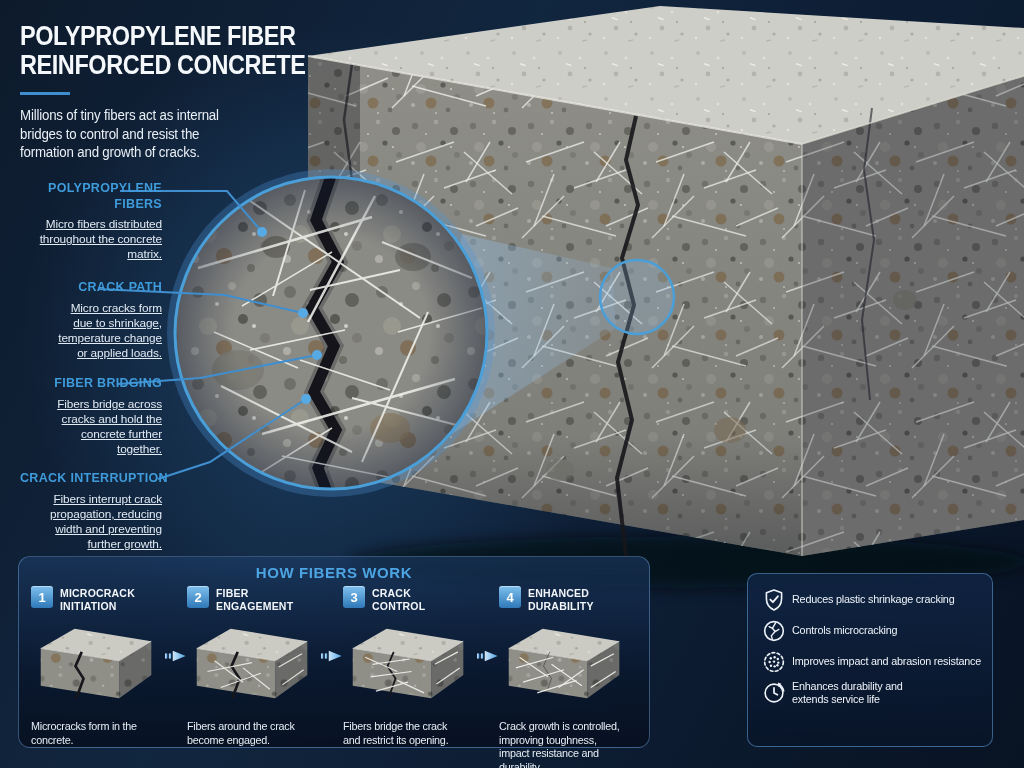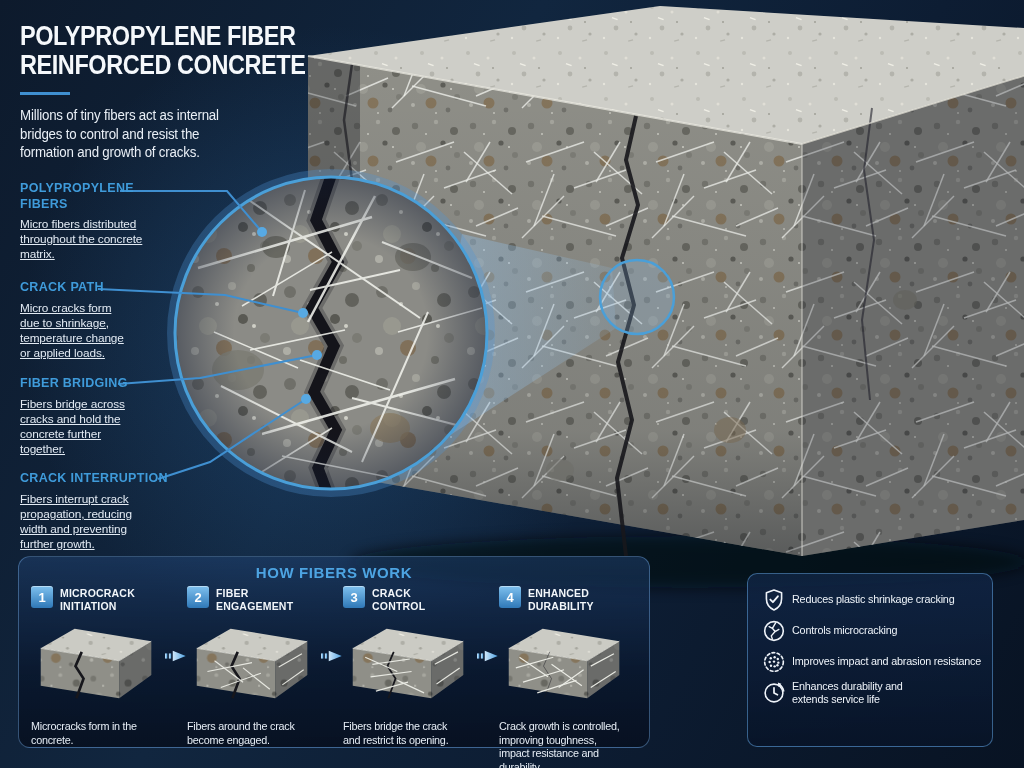--- a/index.html
+++ b/index.html
@@ -15,21 +15,21 @@
 
   
   .hdr{position:absolute;left:20px;top:22px;width:300px;color:#f5f8fb;}
   .title{font-size:27px;font-weight:bold;line-height:1.08;letter-spacing:-0.5px;
          transform:scaleX(0.87);transform-origin:left top;white-space:pre;}
   .title-rule{width:50px;height:3px;background:#3f8fd0;margin:12px 0 11px;}
   .subtitle{font-size:14px;line-height:1.3;color:#e9eff6;letter-spacing:-0.2px;white-space:pre;
             transform:scaleX(0.95);transform-origin:left top;}
 
   
-  .callout{position:absolute;left:20px;width:142px;}
+  .callout{position:absolute;left:20px;width:142px;text-align:right;}
   .callout h3{margin:0 0 5px;font-size:12.5px;color:#3f9bda;letter-spacing:.3px;
               line-height:1.25;white-space:pre;}
   .callout p{margin:0;font-size:11.8px;line-height:1.28;color:#e2eaf3;letter-spacing:-0.1px;white-space:pre;text-decoration:underline;}
   #callout-1{top:181px}#callout-2{top:280px}#callout-3{top:376px}#callout-4{top:471px}
 
   
   .process{position:absolute;left:18px;top:556px;width:632px;height:192px;box-sizing:border-box;
     border-radius:12px;border:1px solid rgba(110,165,220,0.45);
     background:linear-gradient(180deg,rgba(31,64,110,0.55),rgba(10,24,46,0.88) 60%,rgba(7,16,32,0.92));
     padding:7px 12px 6px;}

